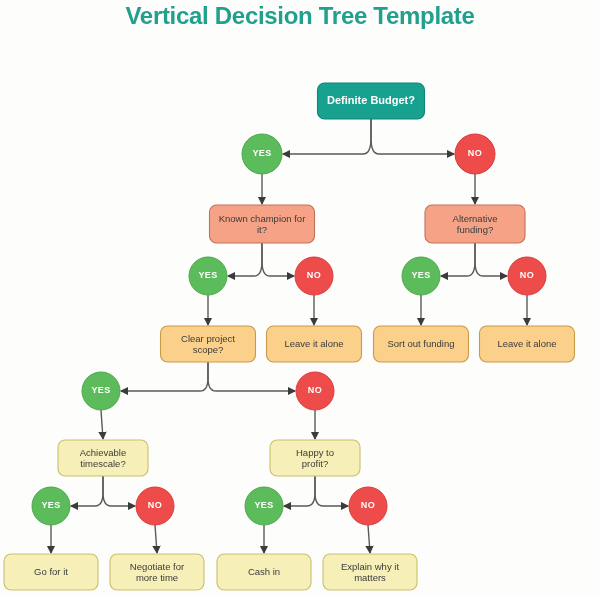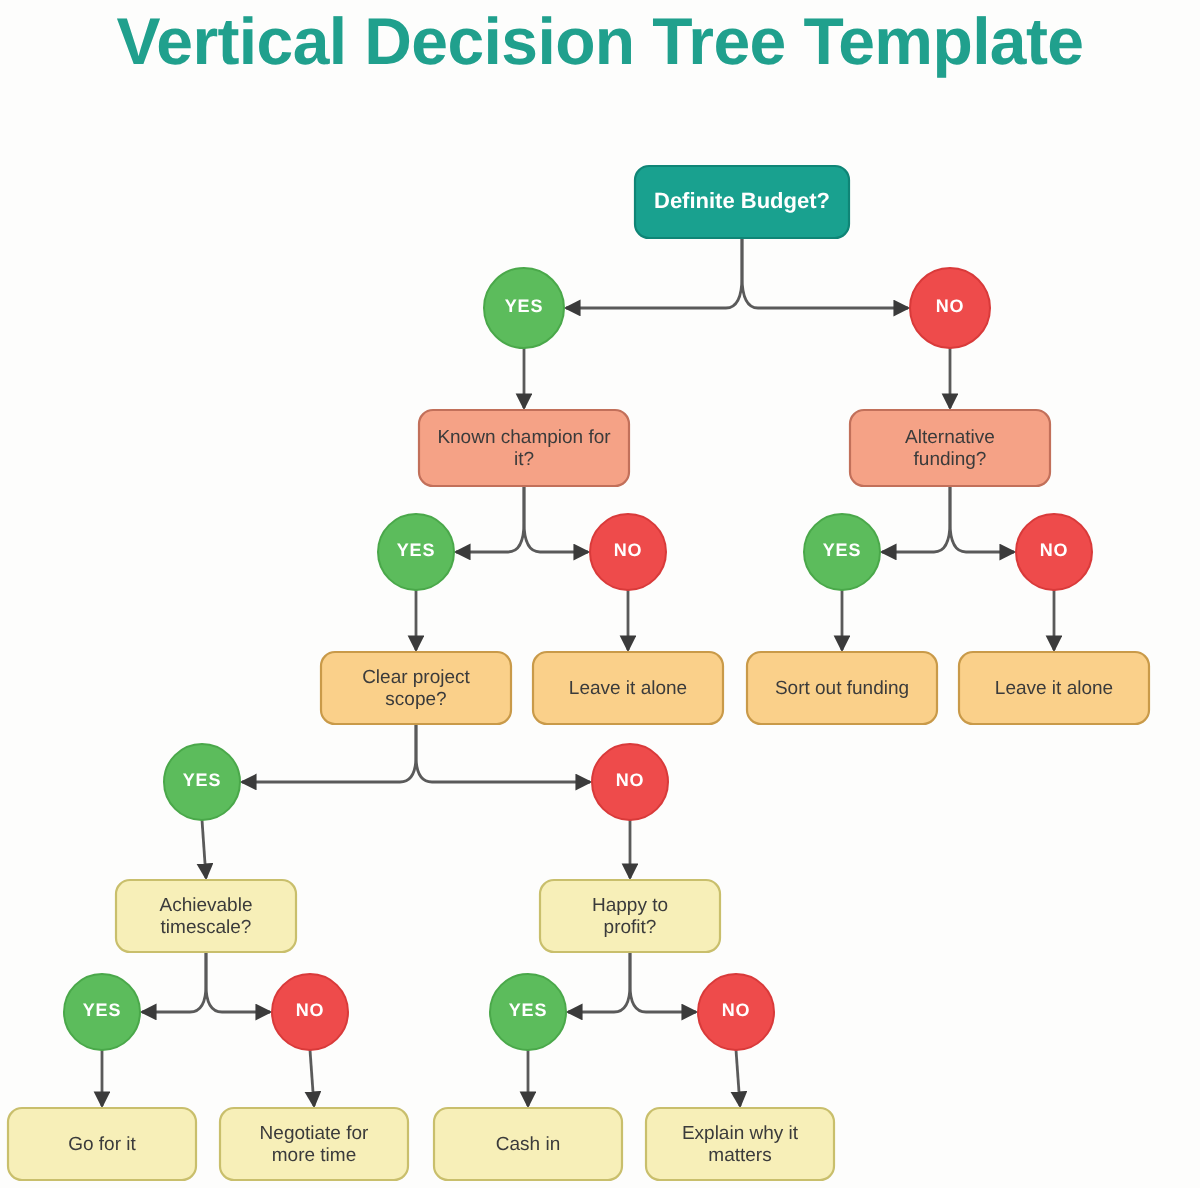--- a/index.html
+++ b/index.html
@@ -20,21 +20,21 @@
     width: 600px;
     height: 594px;
     background: #fdfdfc;
   }
   #diagram-title {
     position: absolute;
     left: 0;
     top: 2px;
     width: 600px;
     text-align: center;
-    font-size: 33px;
+    font-size: 24px;
     font-weight: bold;
     color: #20a08d;
     letter-spacing: -0.3px;
     font-family: "Liberation Sans", sans-serif;
   }
   svg#tree {
     position: absolute;
     left: 0;
     top: 0;
     width: 600px;

